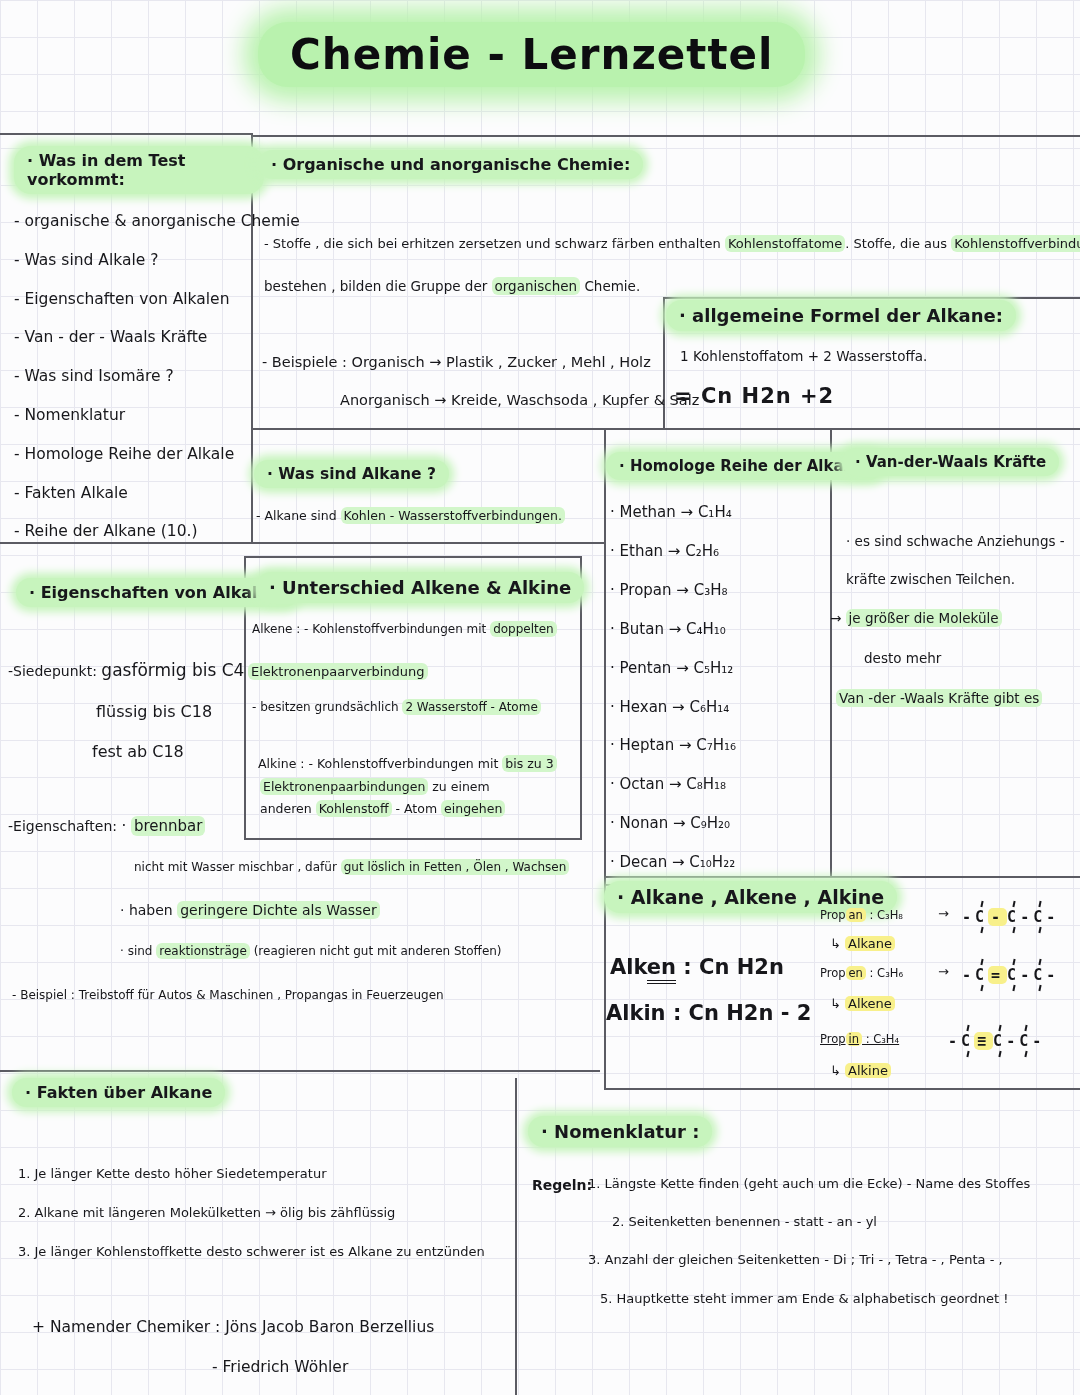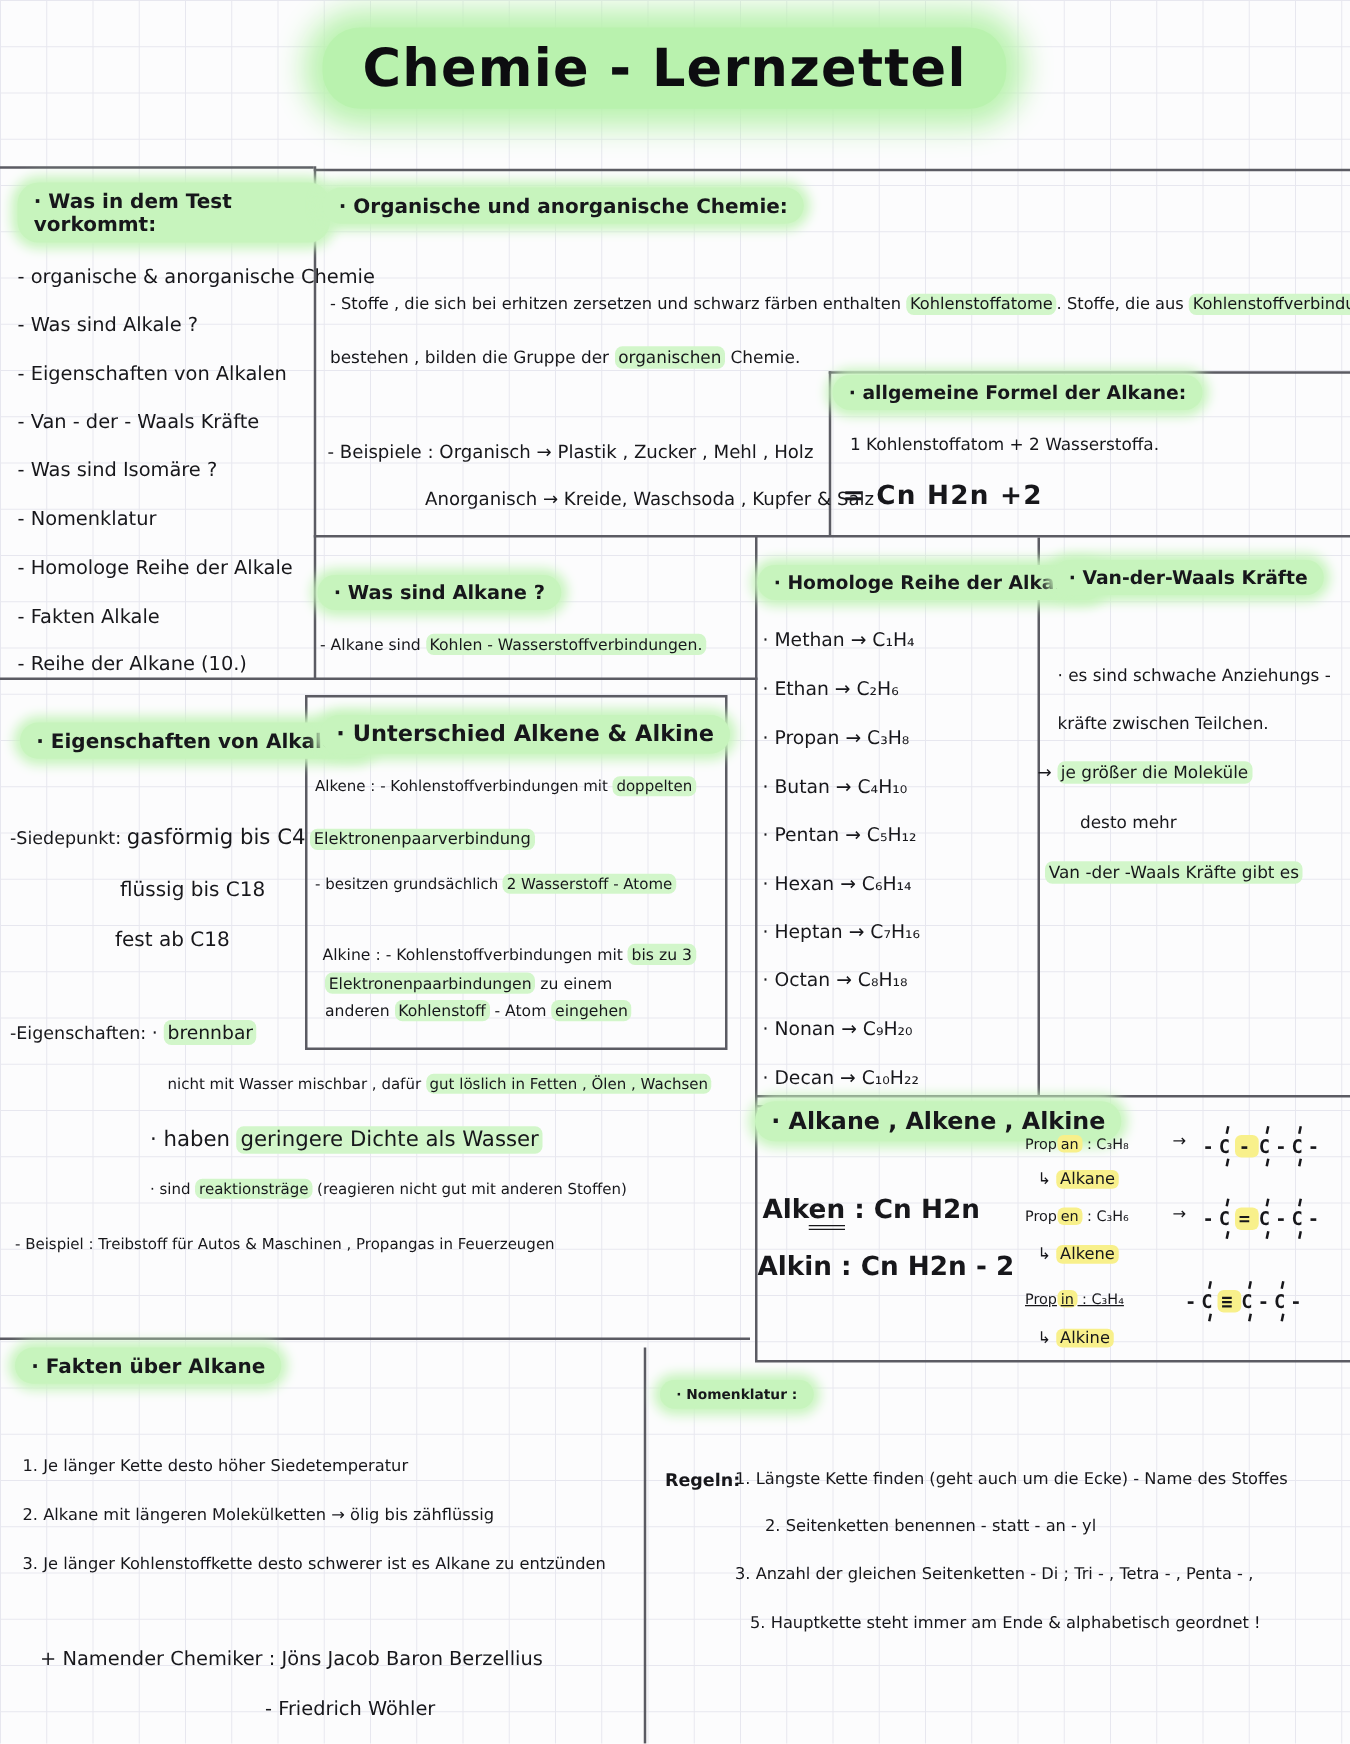--- a/index.html
+++ b/index.html
@@ -85,21 +85,21 @@
   <div class="abs nw" style="left:264px;top:236px;font-size:13px;">
     <span>- Stoffe , die sich bei erhitzen zersetzen und schwarz färben  enthalten </span><span class="hl">Kohlenstoffatome</span><span>. Stoffe, die aus </span><span class="hl">Kohlenstoffverbindungen</span>
   </div>
   <div class="abs nw" style="left:264px;top:278px;font-size:13.5px;">
     <span>bestehen , bilden die Gruppe der </span><span class="hl">organischen</span><span> Chemie.</span>
   </div>
   <div class="abs nw" style="left:262px;top:354px;font-size:14.5px;">- Beispiele :   Organisch → Plastik , Zucker  , Mehl , Holz</div>
   <div class="abs nw" style="left:340px;top:392px;font-size:14.5px;">Anorganisch → Kreide, Waschsoda , Kupfer &amp;  Salz</div>
 
   <div class="abs" style="left:666px;top:300px;">
-    <span class="pill" style="font-size:15px;">· allgemeine Formel der Alkane:</span>
+    <span class="pill" style="font-size:18px;">· allgemeine Formel der Alkane:</span>
   </div>
   <div class="abs nw" style="left:680px;top:348px;font-size:13.5px;">1 Kohlenstoffatom + 2 Wasserstoffa.</div>
   <div class="abs nw big-formula" style="left:674px;top:384px;">= Cn H2n +2</div>
 
   <div class="abs" style="left:254px;top:460px;">
     <span class="pill" style="font-size:15.5px;">· Was sind Alkane ?</span>
   </div>
   <div class="abs nw" style="left:256px;top:508px;font-size:12.5px;">
     <span>- Alkane sind  </span><span class="hl">Kohlen - Wasserstoffverbindungen.</span>
   </div>
@@ -142,21 +142,21 @@
   </div>
   <div class="abs nw" style="left:96px;top:702px;font-size:16px;">flüssig  bis C18</div>
   <div class="abs nw" style="left:92px;top:742px;font-size:16px;">fest ab C18</div>
   <div class="abs nw" style="left:8px;top:817px;font-size:14px;">
     <span>-Eigenschaften:</span>
     <span style="font-size:15px;">· </span><span class="hl" style="font-size:15px;">brennbar</span>
   </div>
   <div class="abs nw" style="left:134px;top:860px;font-size:12px;">
     <span>nicht mit Wasser mischbar , dafür </span><span class="hl">gut löslich in Fetten , Ölen , Wachsen</span>
   </div>
-  <div class="abs nw" style="left:120px;top:902px;font-size:17px;">
+  <div class="abs nw" style="left:120px;top:902px;font-size:14px;">
     <span>· haben </span><span class="hl">geringere Dichte als Wasser</span>
   </div>
   <div class="abs nw" style="left:120px;top:944px;font-size:12px;">
     <span>· sind </span><span class="hl">reaktionsträge</span><span>  (reagieren nicht gut mit anderen Stoffen)</span>
   </div>
   <div class="abs nw" style="left:12px;top:988px;font-size:12px;">- Beispiel : Treibstoff für Autos &amp; Maschinen , Propangas in Feuerzeugen</div>
 
   <div class="abs" style="left:256px;top:572px;">
     <span class="pill" style="font-size:18px;">· Unterschied Alkene &amp; Alkine</span>
   </div>
@@ -224,21 +224,21 @@
   </div>
   <div class="abs nw" style="left:18px;top:1155px;font-size:13px;line-height:38.8px;">
     <div>1. Je länger Kette desto höher Siedetemperatur</div>
     <div>2. Alkane mit längeren Molekülketten  → ölig bis  zähflüssig</div>
     <div>3. Je länger Kohlenstoffkette desto schwerer ist es Alkane zu entzünden</div>
   </div>
   <div class="abs nw" style="left:32px;top:1318px;font-size:15.5px;">+ Namender Chemiker  : Jöns Jacob Baron  Berzellius</div>
   <div class="abs nw" style="left:212px;top:1358px;font-size:15.5px;">- Friedrich  Wöhler</div>
 
   <div class="abs" style="left:528px;top:1104px;">
-    <span class="pill" style="font-size:11px;">· Nomenklatur :</span>
+    <span class="pill" style="font-size:18px;margin-top:12px;">· Nomenklatur :</span>
   </div>
   <div class="abs nw" style="left:532px;top:1177px;font-size:14px;font-weight:700;">Regeln:</div>
   <div class="abs nw" style="left:588px;top:1165px;font-size:13px;line-height:38.2px;">
     <div>1. Längste Kette finden (geht auch um die Ecke) - Name des Stoffes</div>
     <div style="padding-left:24px;">2. Seitenketten benennen  - statt - an  - yl</div>
     <div>3. Anzahl der gleichen Seitenketten  - Di ; Tri - , Tetra - , Penta - ,</div>
     <div style="padding-left:12px;">5. Hauptkette steht immer am Ende &amp; alphabetisch  geordnet !</div>
   </div>
 
 </div>

